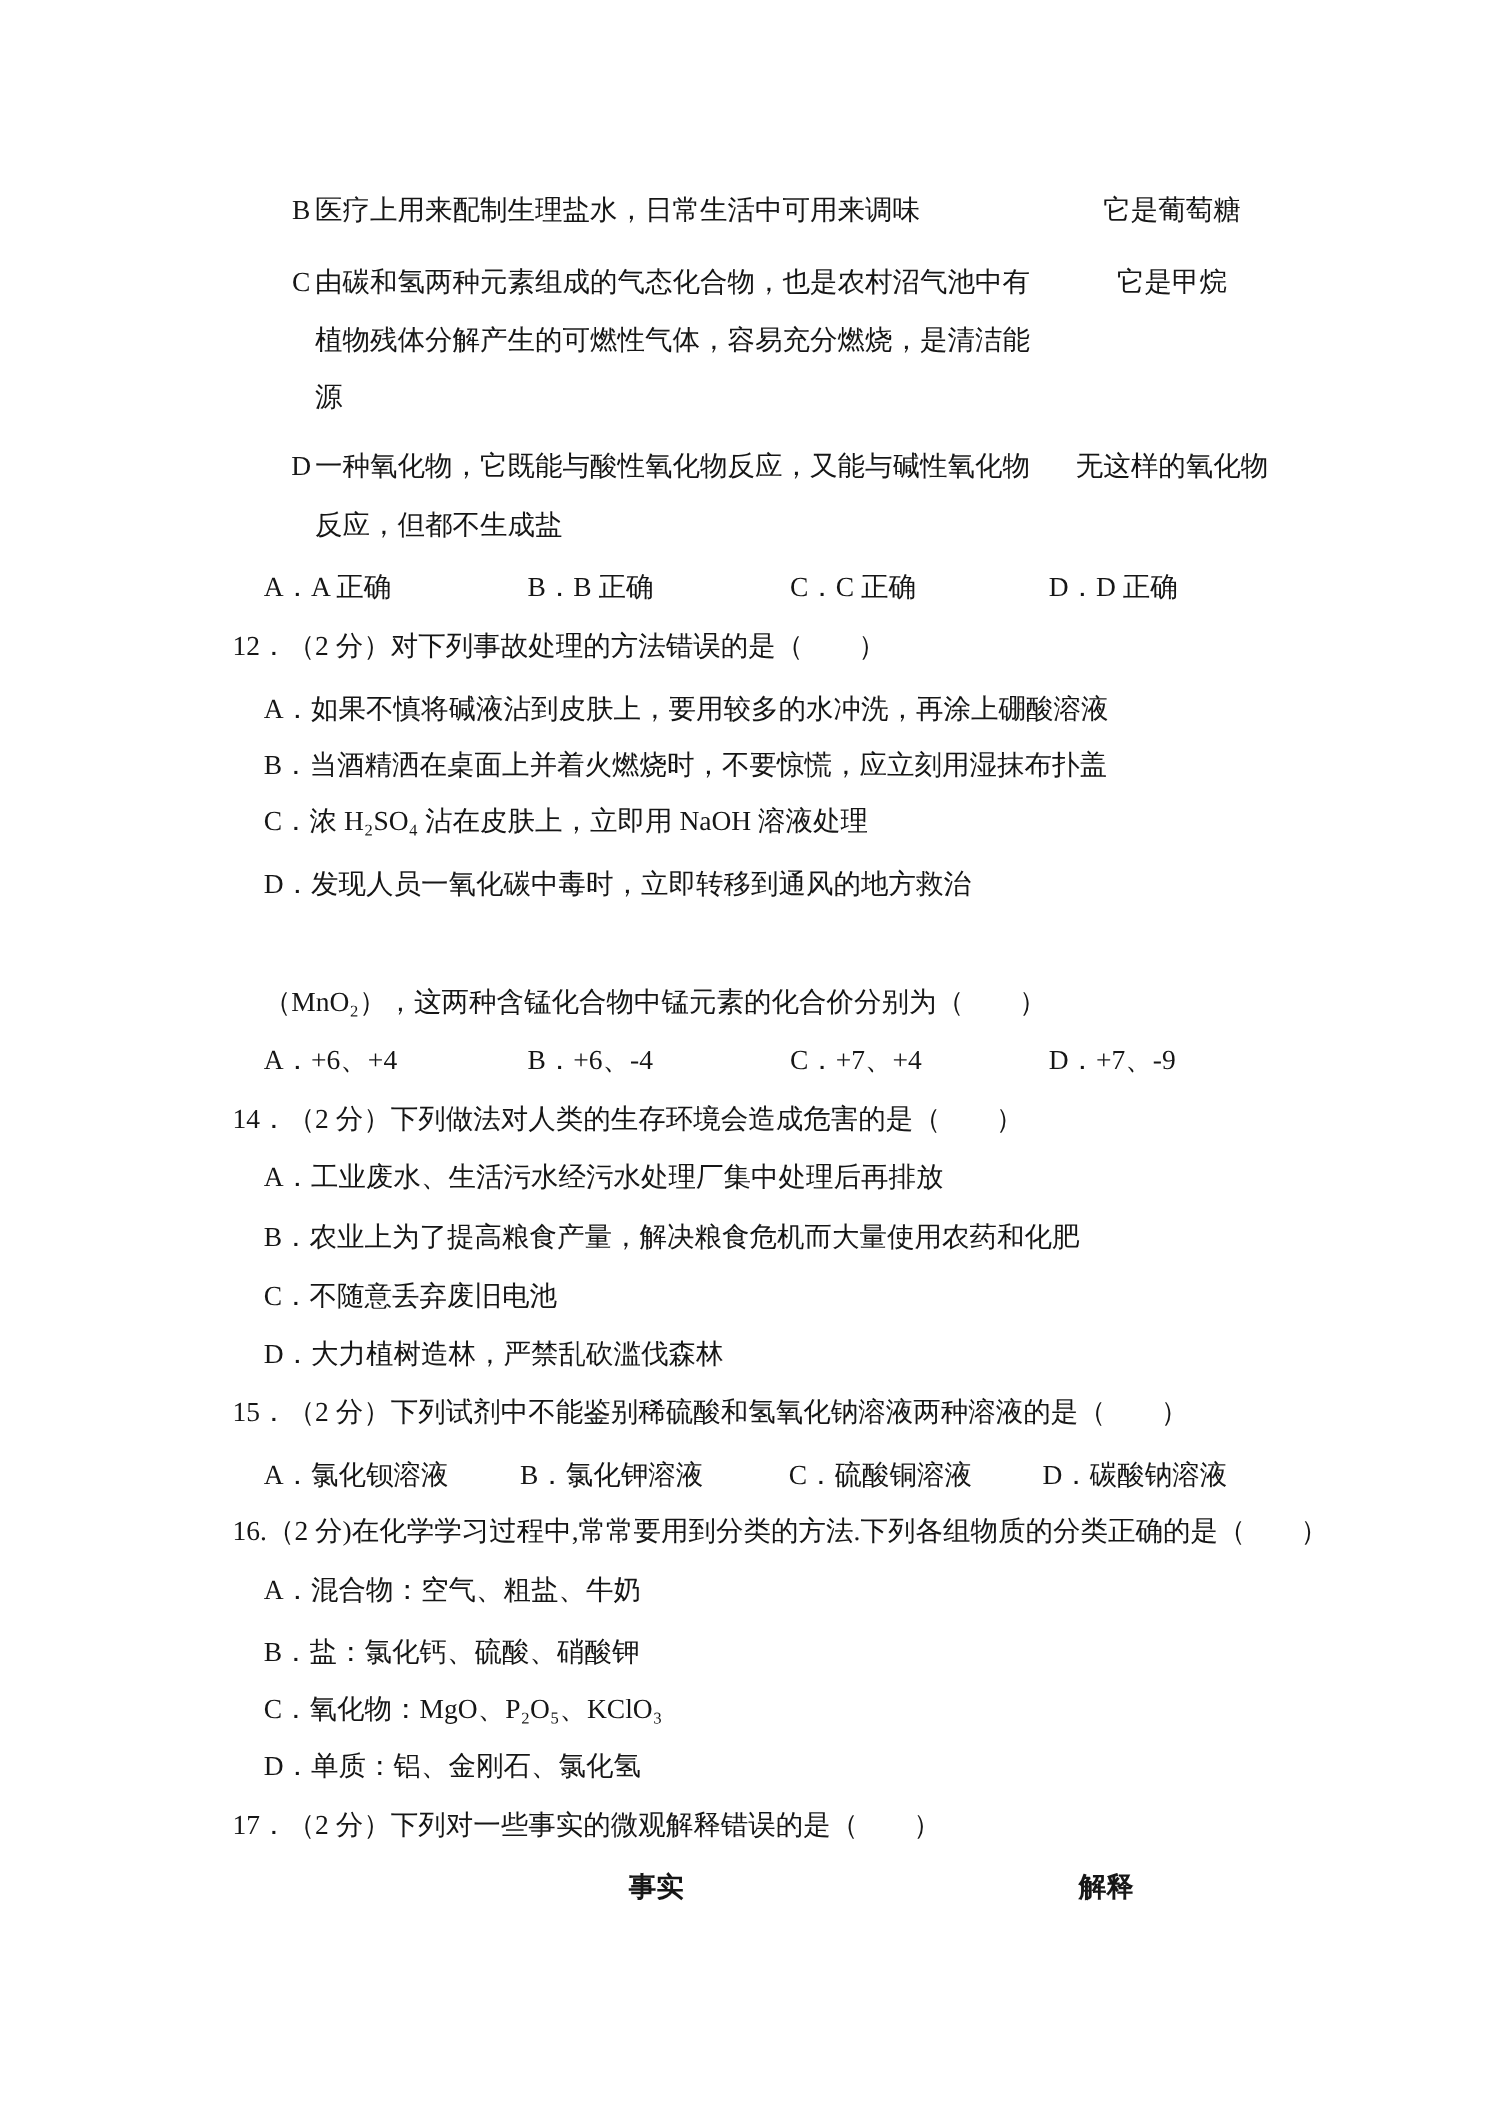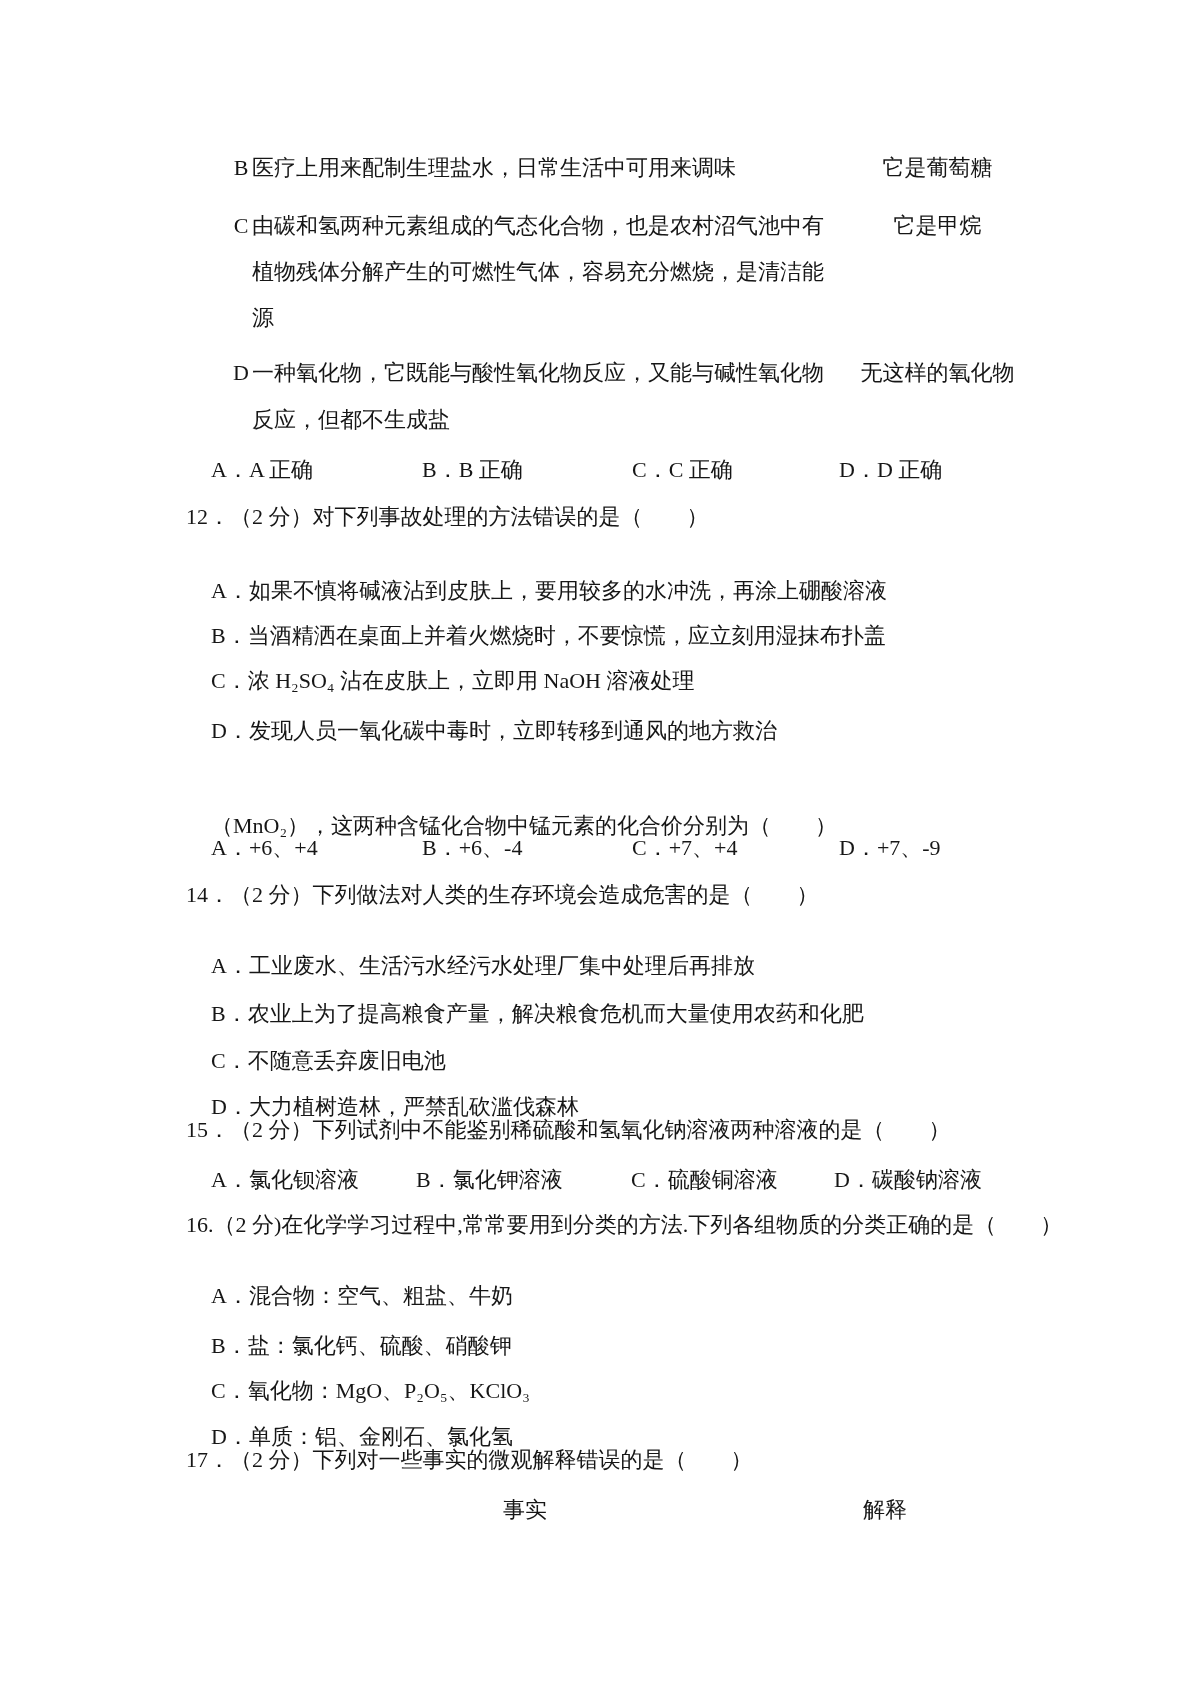--- a/index.html
+++ b/index.html
@@ -15,22 +15,22 @@
   }
   .ln{
     position:absolute;
     white-space:pre;
     line-height:30px;
   }
   .cell-label{left:215px;width:52px;text-align:center;}
   .cell-desc{left:252px;width:603px;text-align:left;}
   .cell-right{left:855px;width:165px;text-align:center;}
   .stem{left:186px;}
-  .opt{left:211px;margin-top:24px;}
-  .hdr{width:190px;text-align:center;}
+  .opt{left:211px;}
+  .hdr{width:190px;text-align:center;font-weight:bold;}
 </style>
 </head>
 <body>
 
 <div class="page">
 
   <div class="ln cell-label" style="top:153px">B</div>
   <div class="ln cell-desc" style="top:153px">医疗上用来配制生理盐水，日常生活中可用来调味</div>
   <div class="ln cell-right" style="top:153px">它是葡萄糖</div>
 

